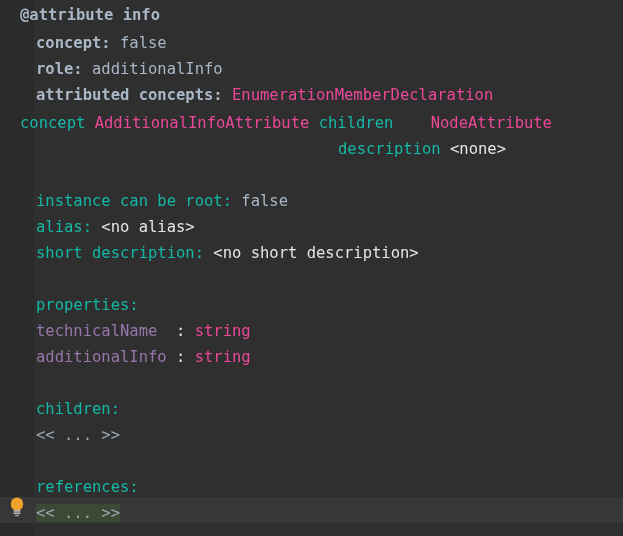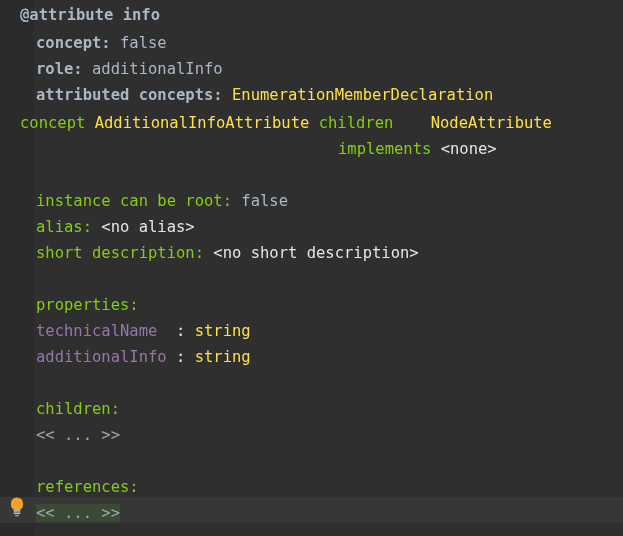--- a/index.html
+++ b/index.html
@@ -60,24 +60,24 @@
     line-height: 26px;
     font-size: 15.5px;
     white-space: pre;
     letter-spacing: 0px;
   }
 
   .ind1 { padding-left: 20px; }
   .ind2 { padding-left: 36px; }
 
   
-  .kw        { color: #84cc16; }            
+  .kw        { color: #14b8a6; }            
   .label     { color: #a9b7c6; font-weight: bold; }  
   .val       { color: #a9b7c6; }            
-  .type      { color: #fde047; }            
+  .type      { color: #ec4899; }            
   .prop      { color: #9876aa; margin-top: 32px; }            
   .muted     { color: #e5e5e5; }            
   .punct     { color: #a9b7c6; }
   .ellipsis  { color: #9aa7b0; }
 
   
   .sel {
     background: #3a4a35;
   }
 
@@ -113,21 +113,21 @@
     <div class="line ind1" style="top:2px;"><span class="label">@attribute info</span></div>
 
     <div class="line ind2" style="top:30px;"><span class="label">concept:</span><span class="punct"> </span><span class="val">false</span></div>
 
     <div class="line ind2" style="top:56px;"><span class="label">role:</span><span class="punct"> </span><span class="val">additionalInfo</span></div>
 
     <div class="line ind2" style="top:82px;"><span class="label">attributed concepts:</span><span class="punct"> </span><span class="type">EnumerationMemberDeclaration</span></div>
 
     <div class="line ind1" style="top:110px;"><span class="kw">concept</span><span class="punct"> </span><span class="type">AdditionalInfoAttribute</span><span class="punct"> </span><span class="kw">children</span><span class="punct">    </span><span class="type">NodeAttribute</span></div>
 
-    <div class="line" style="top:136px; padding-left:338px;"><span class="kw">implements</span><span class="punct"> </span><span class="muted">&lt;none&gt;</span></div>
+    <div class="line" style="top:136px; padding-left:338px;"><span class="kw">description</span><span class="punct"> </span><span class="muted">&lt;none&gt;</span></div>
 
     <div class="line ind2" style="top:188px;"><span class="kw">instance can be root:</span><span class="punct"> </span><span class="val">false</span></div>
 
     <div class="line ind2" style="top:214px;"><span class="kw">alias:</span><span class="punct"> </span><span class="muted">&lt;no alias&gt;</span></div>
 
     <div class="line ind2" style="top:240px;"><span class="kw">short description:</span><span class="punct"> </span><span class="muted">&lt;no short description&gt;</span></div>
 
     <div class="line ind2" style="top:292px;"><span class="kw">properties:</span></div>
 
     <div class="line ind2" style="top:318px;"><span class="prop">technicalName</span><span class="punct">  </span><span class="muted">:</span><span class="punct"> </span><span class="type">string</span></div>

